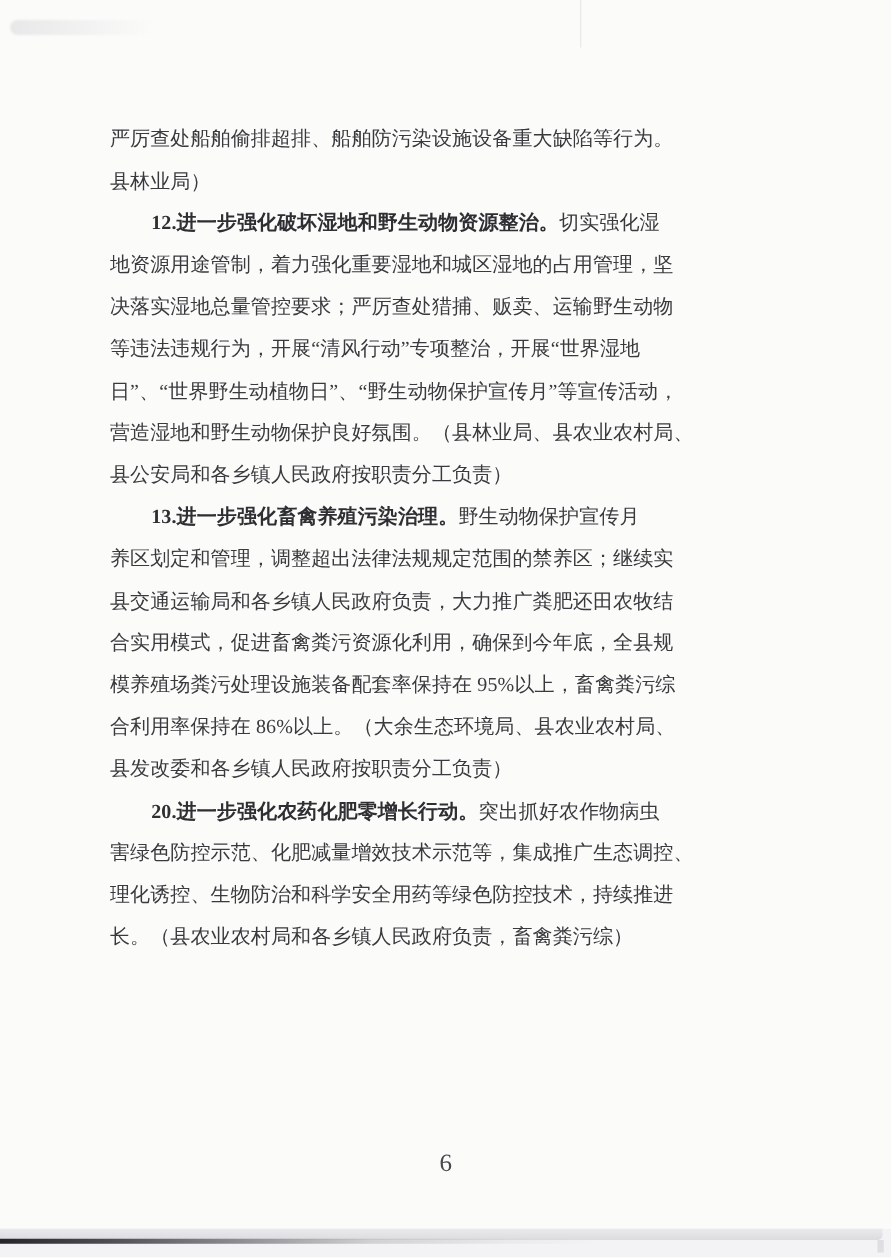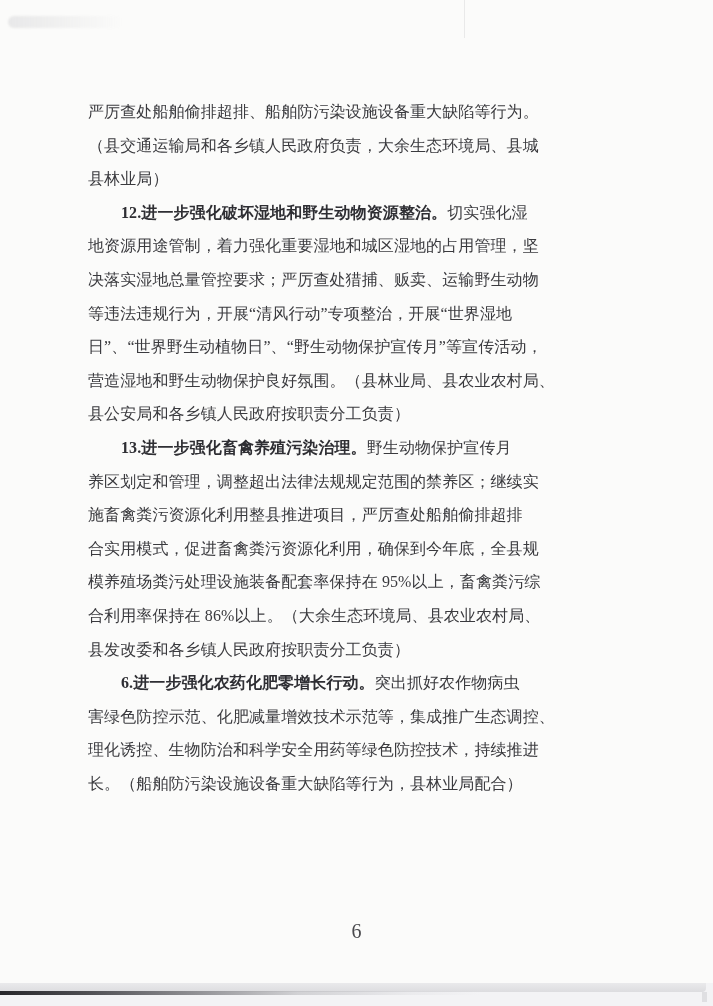--- a/index.html
+++ b/index.html
@@ -107,43 +107,42 @@
 <body>
 
 <div class="page">
 
   <div class="smudge"></div>
   <div class="vline-artifact"></div>
 
   <div class="body-text">
 
     <div class="ln">严厉查处船舶偷排超排、船舶防污染设施设备重大缺陷等行为。</div>
-    <div class="ln">（县交通运输局和各乡镇人民政府负责，大余生态环境局、县城</div>
     <div class="ln">县林业局）</div>
 
     <div class="ln ind"><span class="hd">12.进一步强化破坏湿地和野生动物资源整治。</span><span>切实强化湿</span></div>
     <div class="ln">地资源用途管制，着力强化重要湿地和城区湿地的占用管理，坚</div>
     <div class="ln">决落实湿地总量管控要求；严厉查处猎捕、贩卖、运输野生动物</div>
     <div class="ln">等违法违规行为，开展“清风行动”专项整治，开展“世界湿地</div>
     <div class="ln">日”、“世界野生动植物日”、“野生动物保护宣传月”等宣传活动，</div>
     <div class="ln">营造湿地和野生动物保护良好氛围。（县林业局、县农业农村局、</div>
     <div class="ln">县公安局和各乡镇人民政府按职责分工负责）</div>
 
     <div class="ln ind"><span class="hd">13.进一步强化畜禽养殖污染治理。</span><span>野生动物保护宣传月</span></div>
     <div class="ln">养区划定和管理，调整超出法律法规规定范围的禁养区；继续实</div>
-    <div class="ln">施畜禽粪污资源化利用整县推进项目，严厉查处船舶偷排超排</div>
+    <div class="ln">县交通运输局和各乡镇人民政府负责，大力推广粪肥还田农牧结</div>
     <div class="ln">合实用模式，促进畜禽粪污资源化利用，确保到今年底，全县规</div>
     <div class="ln">模养殖场粪污处理设施装备配套率保持在 95%以上，畜禽粪污综</div>
     <div class="ln">合利用率保持在 86%以上。（大余生态环境局、县农业农村局、</div>
     <div class="ln">县发改委和各乡镇人民政府按职责分工负责）</div>
 
-    <div class="ln ind"><span class="hd">6.进一步强化农药化肥零增长行动。</span><span>突出抓好农作物病虫</span></div>
+    <div class="ln ind"><span class="hd">20.进一步强化农药化肥零增长行动。</span><span>突出抓好农作物病虫</span></div>
     <div class="ln">害绿色防控示范、化肥减量增效技术示范等，集成推广生态调控、</div>
     <div class="ln">理化诱控、生物防治和科学安全用药等绿色防控技术，持续推进</div>
-    <div class="ln">长。（船舶防污染设施设备重大缺陷等行为，县林业局配合）</div>
+    <div class="ln">长。（县农业农村局和各乡镇人民政府负责，畜禽粪污综）</div>
 
   </div>
 
   <div class="pagenum">6</div>
 
   <div class="scan-bottom">
     <div class="scan-band"></div>
     <div class="scan-darkline"></div>
     <div class="scan-corner"></div>
   </div>

